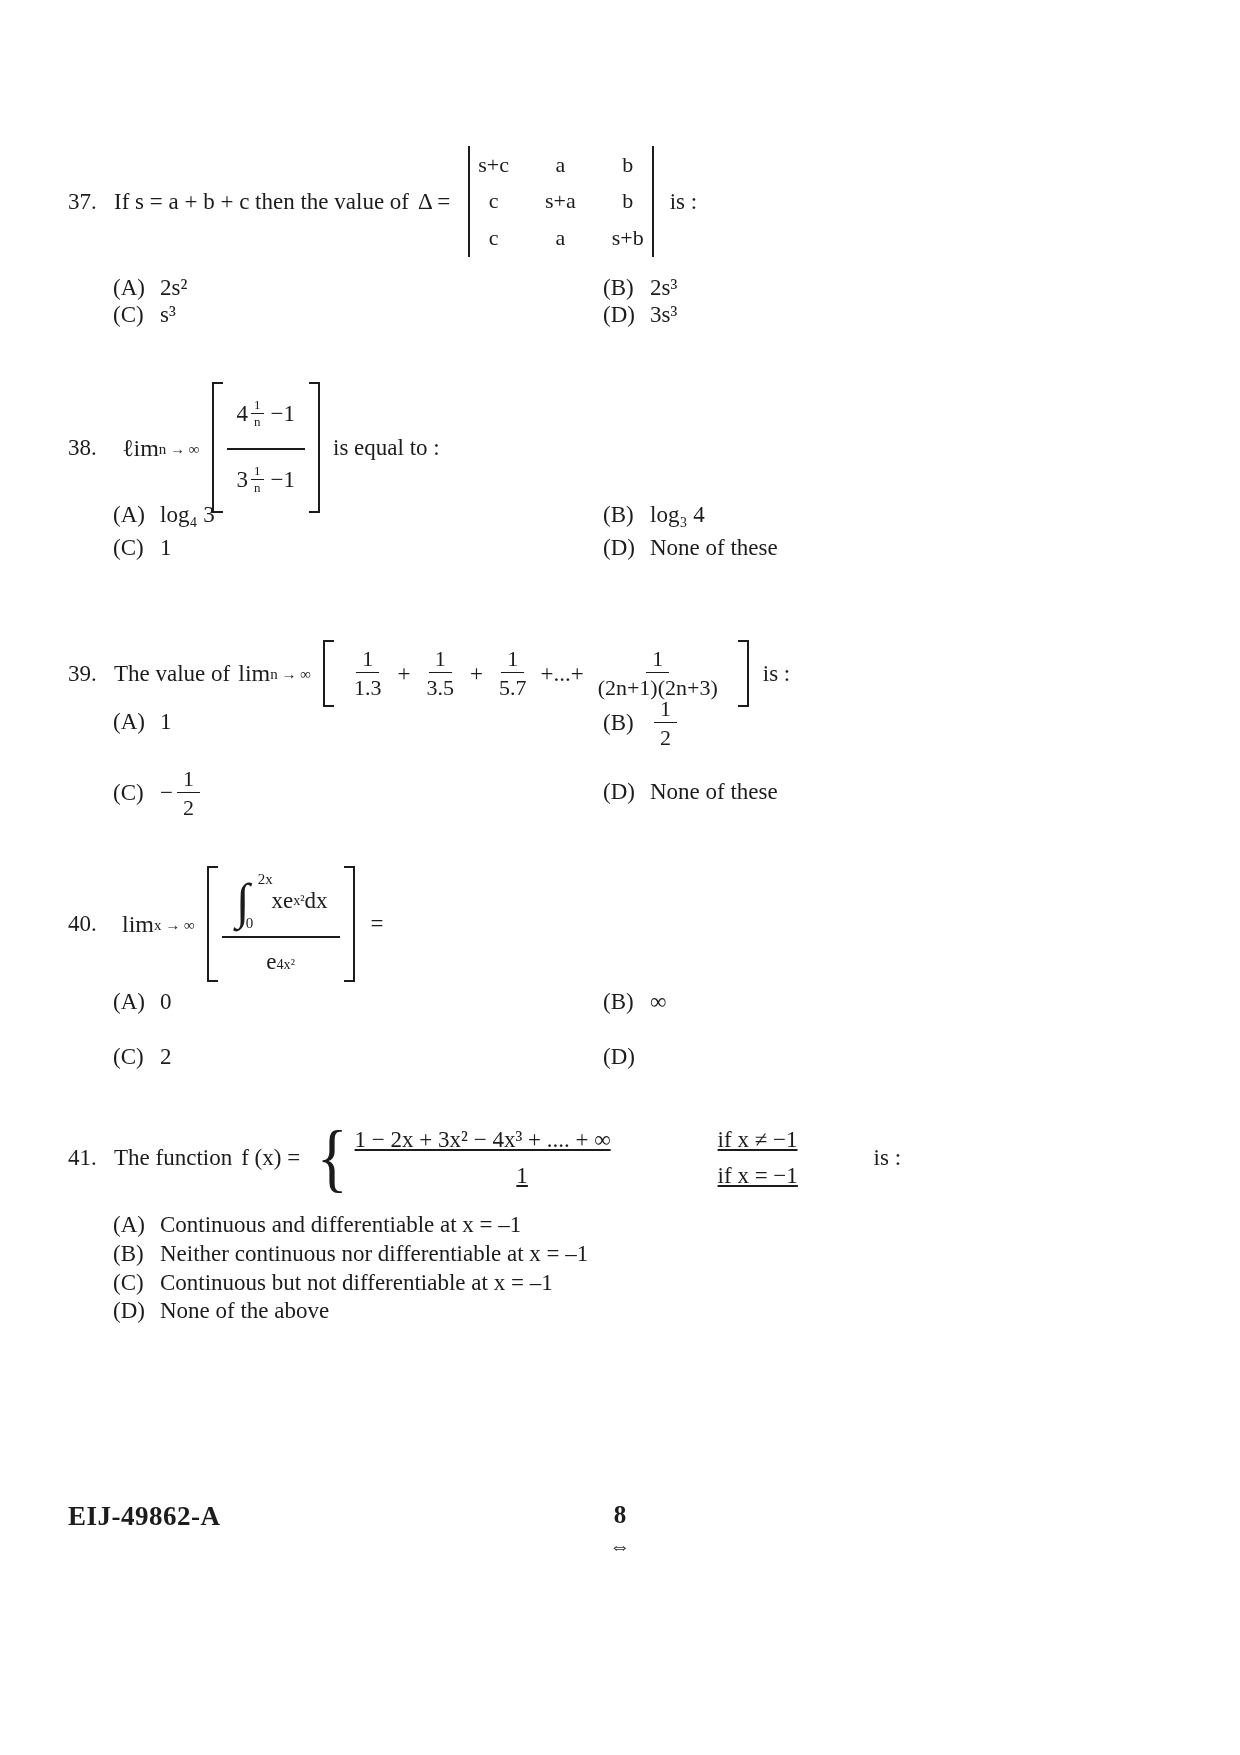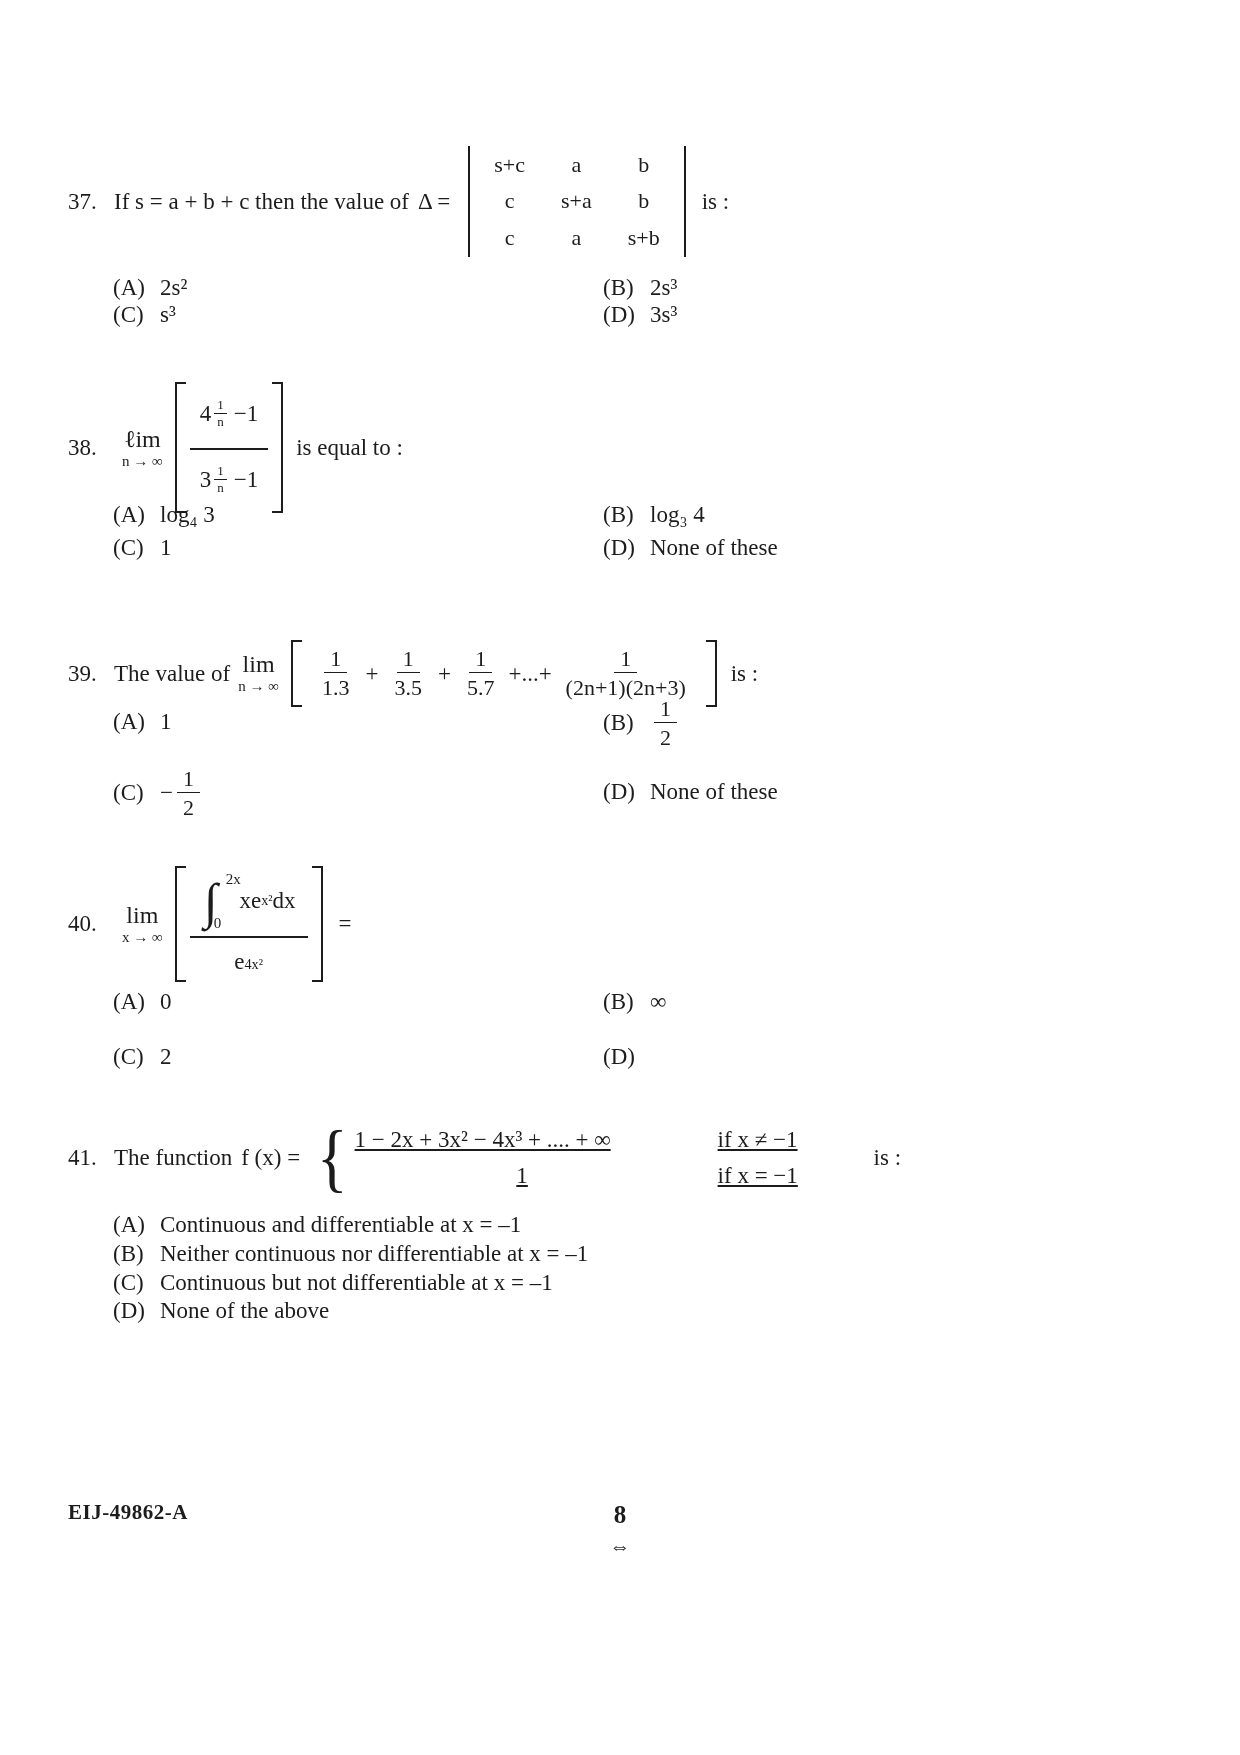--- a/index.html
+++ b/index.html
@@ -7,25 +7,25 @@
     position:relative;width:1240px;height:1755px;background:#ffffff;
     font-family:"Liberation Serif", serif;color:#1c1c1c;font-size:23px;line-height:1.2;
     overflow:hidden;margin:0 auto;
   }
   .q{position:absolute;display:flex;align-items:center;white-space:nowrap;}
   .qnum{width:46px;flex:none;}
   .txt{white-space:nowrap;}
 
   
   .det{display:grid;grid-template-columns:auto auto auto;column-gap:36px;row-gap:10px;
-       padding:6px 24px;border-left:2px solid currentColor;border-right:2px solid currentColor;
+       padding:6px 8px;border-left:2px solid currentColor;border-right:2px solid currentColor;
        text-align:center;margin:0 8px;font-size:22px;}
 
   
-  .lim{display:inline-flex;flex-direction:column;align-items:center;line-height:1;margin:0 8px;flex:none;}
+  .lim{display:inline-flex;flex-direction:row;align-items:center;line-height:1;margin:0 8px;flex:none;}
   .lim .lw{font-size:24px;}
   .lim .ls{font-size:15px;margin-top:3px;}
 
   
   .brkgrp{display:flex;align-items:stretch;margin:0 4px;}
   .brk{width:9px;flex:none;}
   .brk.l{border-left:2px solid;border-top:2px solid;border-bottom:2px solid;}
   .brk.r{border-right:2px solid;border-top:2px solid;border-bottom:2px solid;}
   .inner{display:flex;align-items:center;padding:6px 10px;}
 
@@ -60,21 +60,21 @@
   .cexpr{width:335px;}
   .crow.c2 .cexpr{text-align:center;}
   .ccond{margin-left:28px;width:150px;}
 
   
   .opt{position:absolute;display:flex;align-items:center;height:28px;white-space:nowrap;}
   .opt.tall{height:58px;}
   .olab{width:47px;flex:none;}
 
   
-  .footer-code{position:absolute;left:68px;top:1500px;font-weight:bold;font-size:21px;letter-spacing:0.5px;}
+  .footer-code{position:absolute;left:68px;top:1500px;font-weight:bold;font-size:27px;letter-spacing:0.5px;}
   .footer-page{position:absolute;left:582px;top:1500px;width:76px;text-align:center;font-weight:bold;font-size:25px;}
   .footer-nav{position:absolute;left:582px;top:1534px;width:76px;text-align:center;font-size:21px;color:#2b2b2b;}
 </style>
 </head>
 <body>
 
 <div class="page">
 
   <div class="q" style="left:68px;top:146px;">
     <span class="qnum">37.</span>

